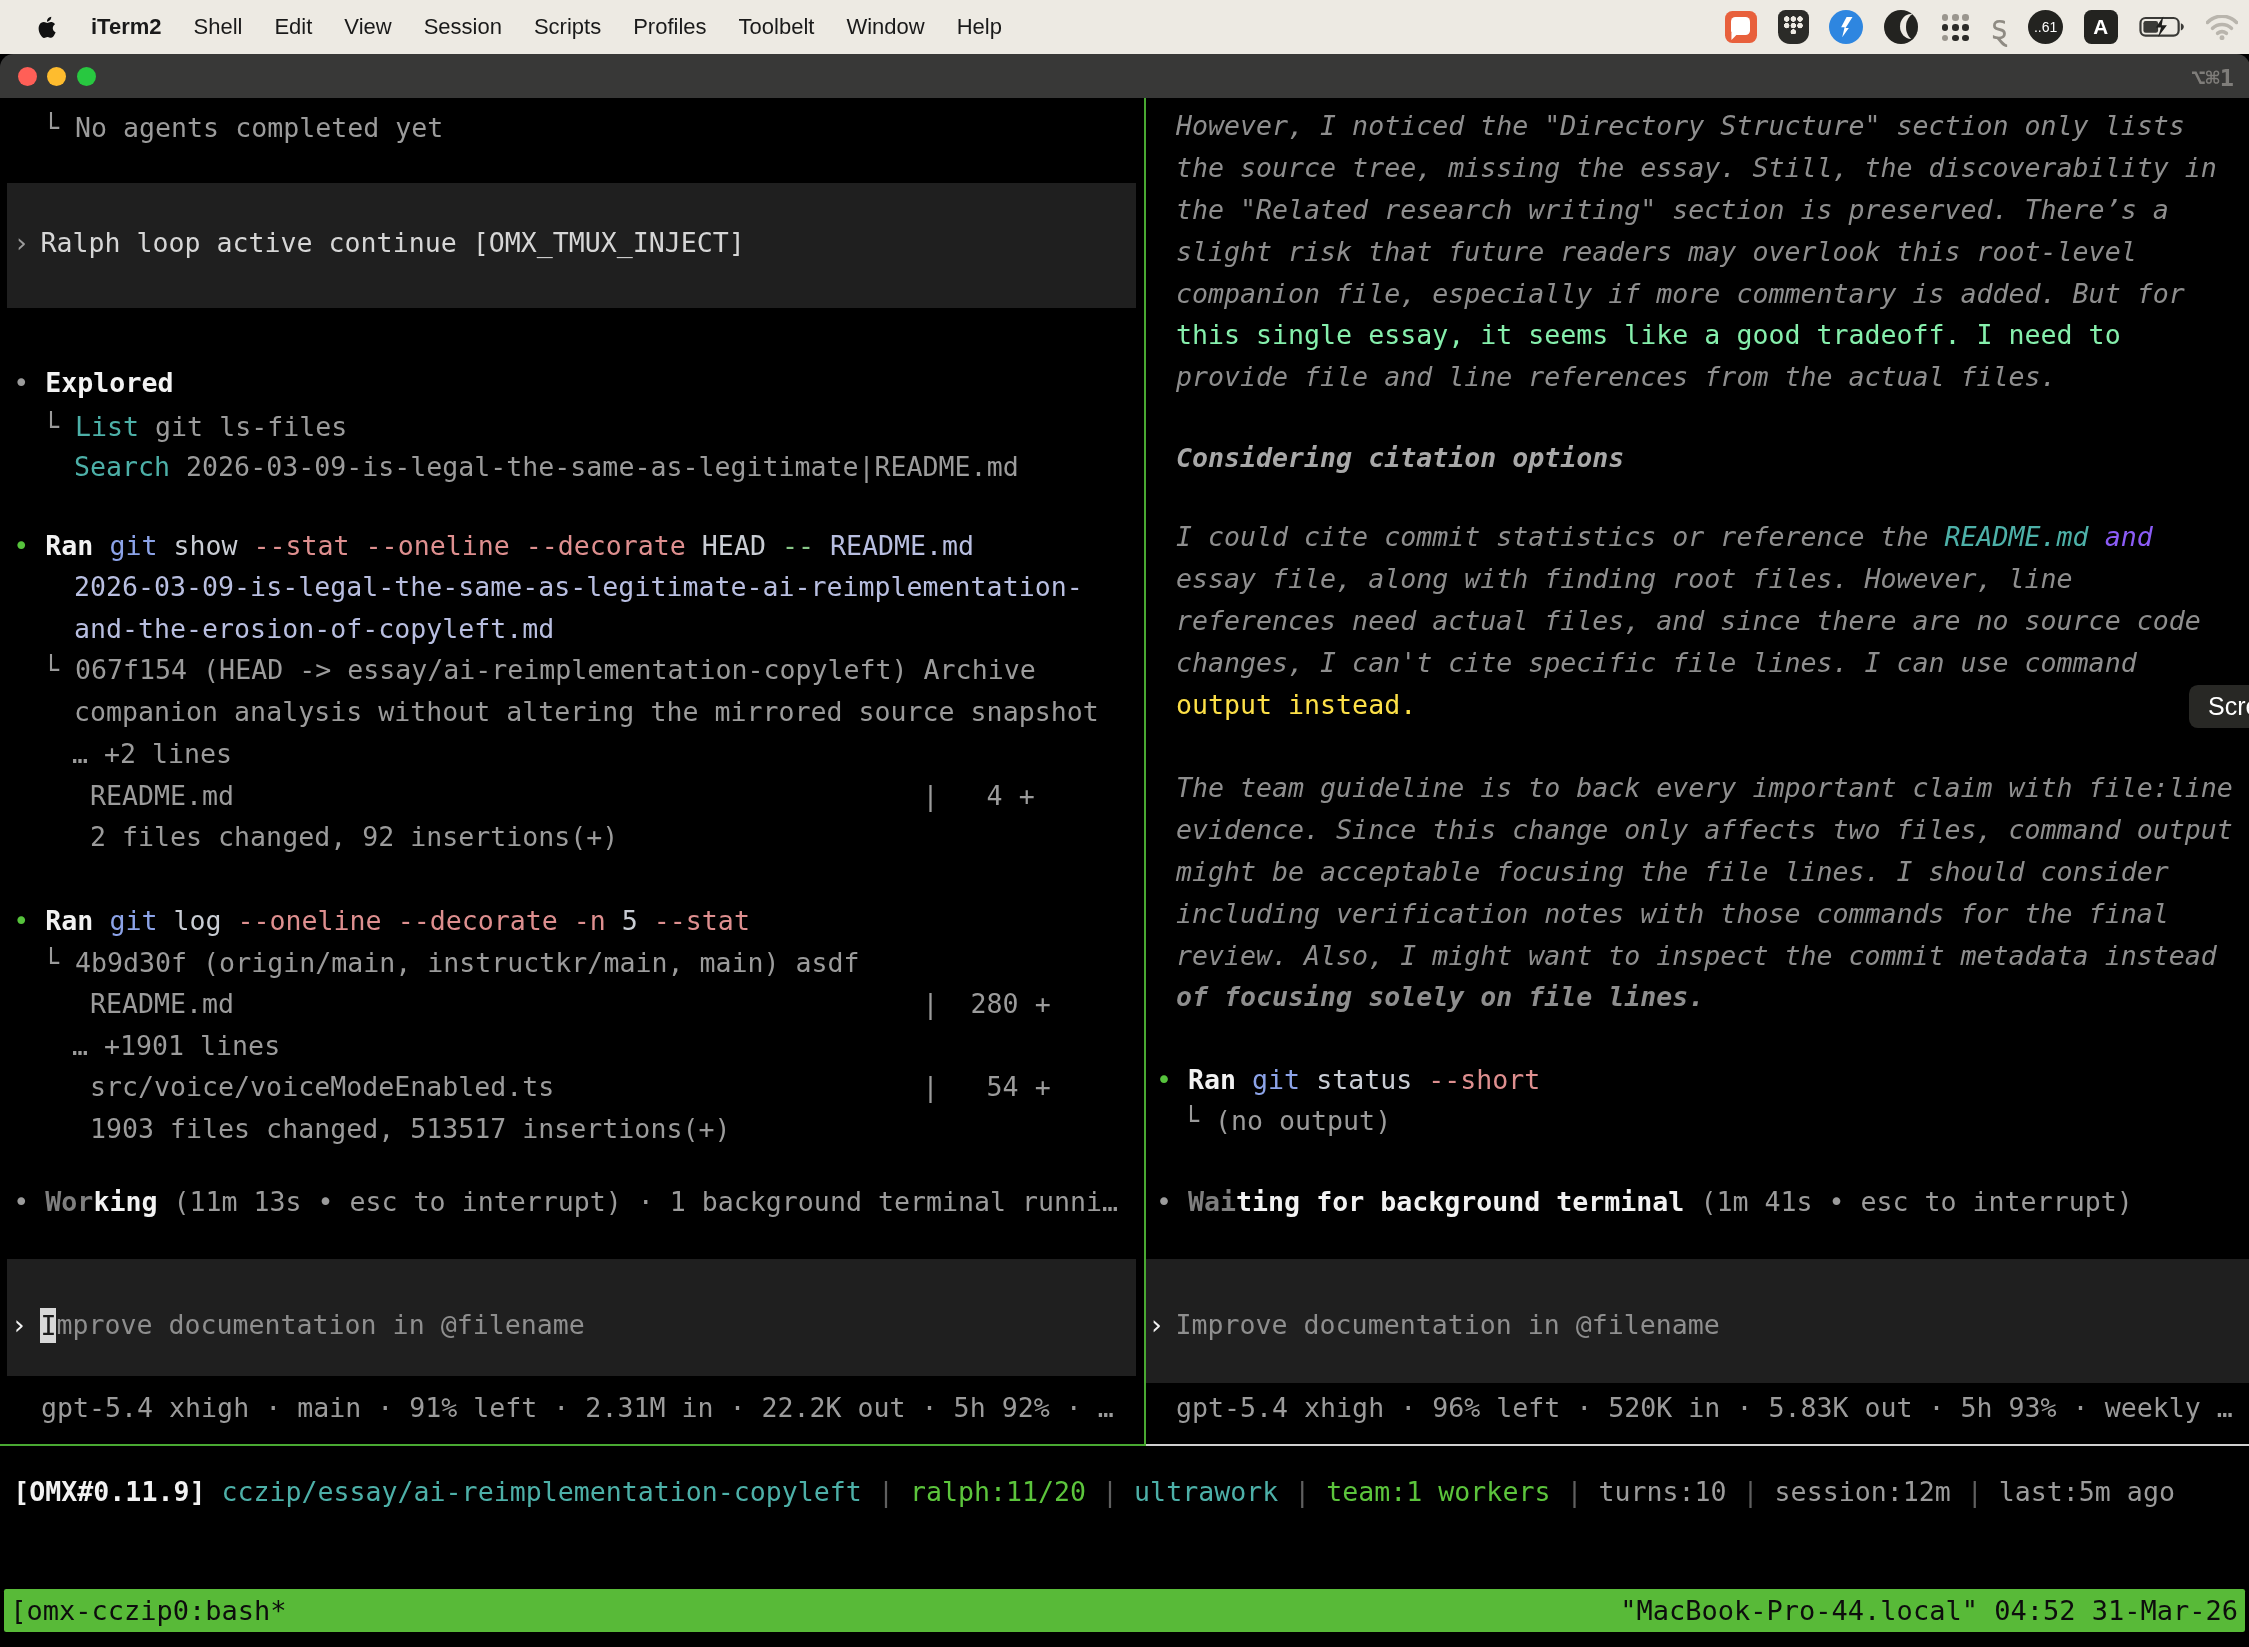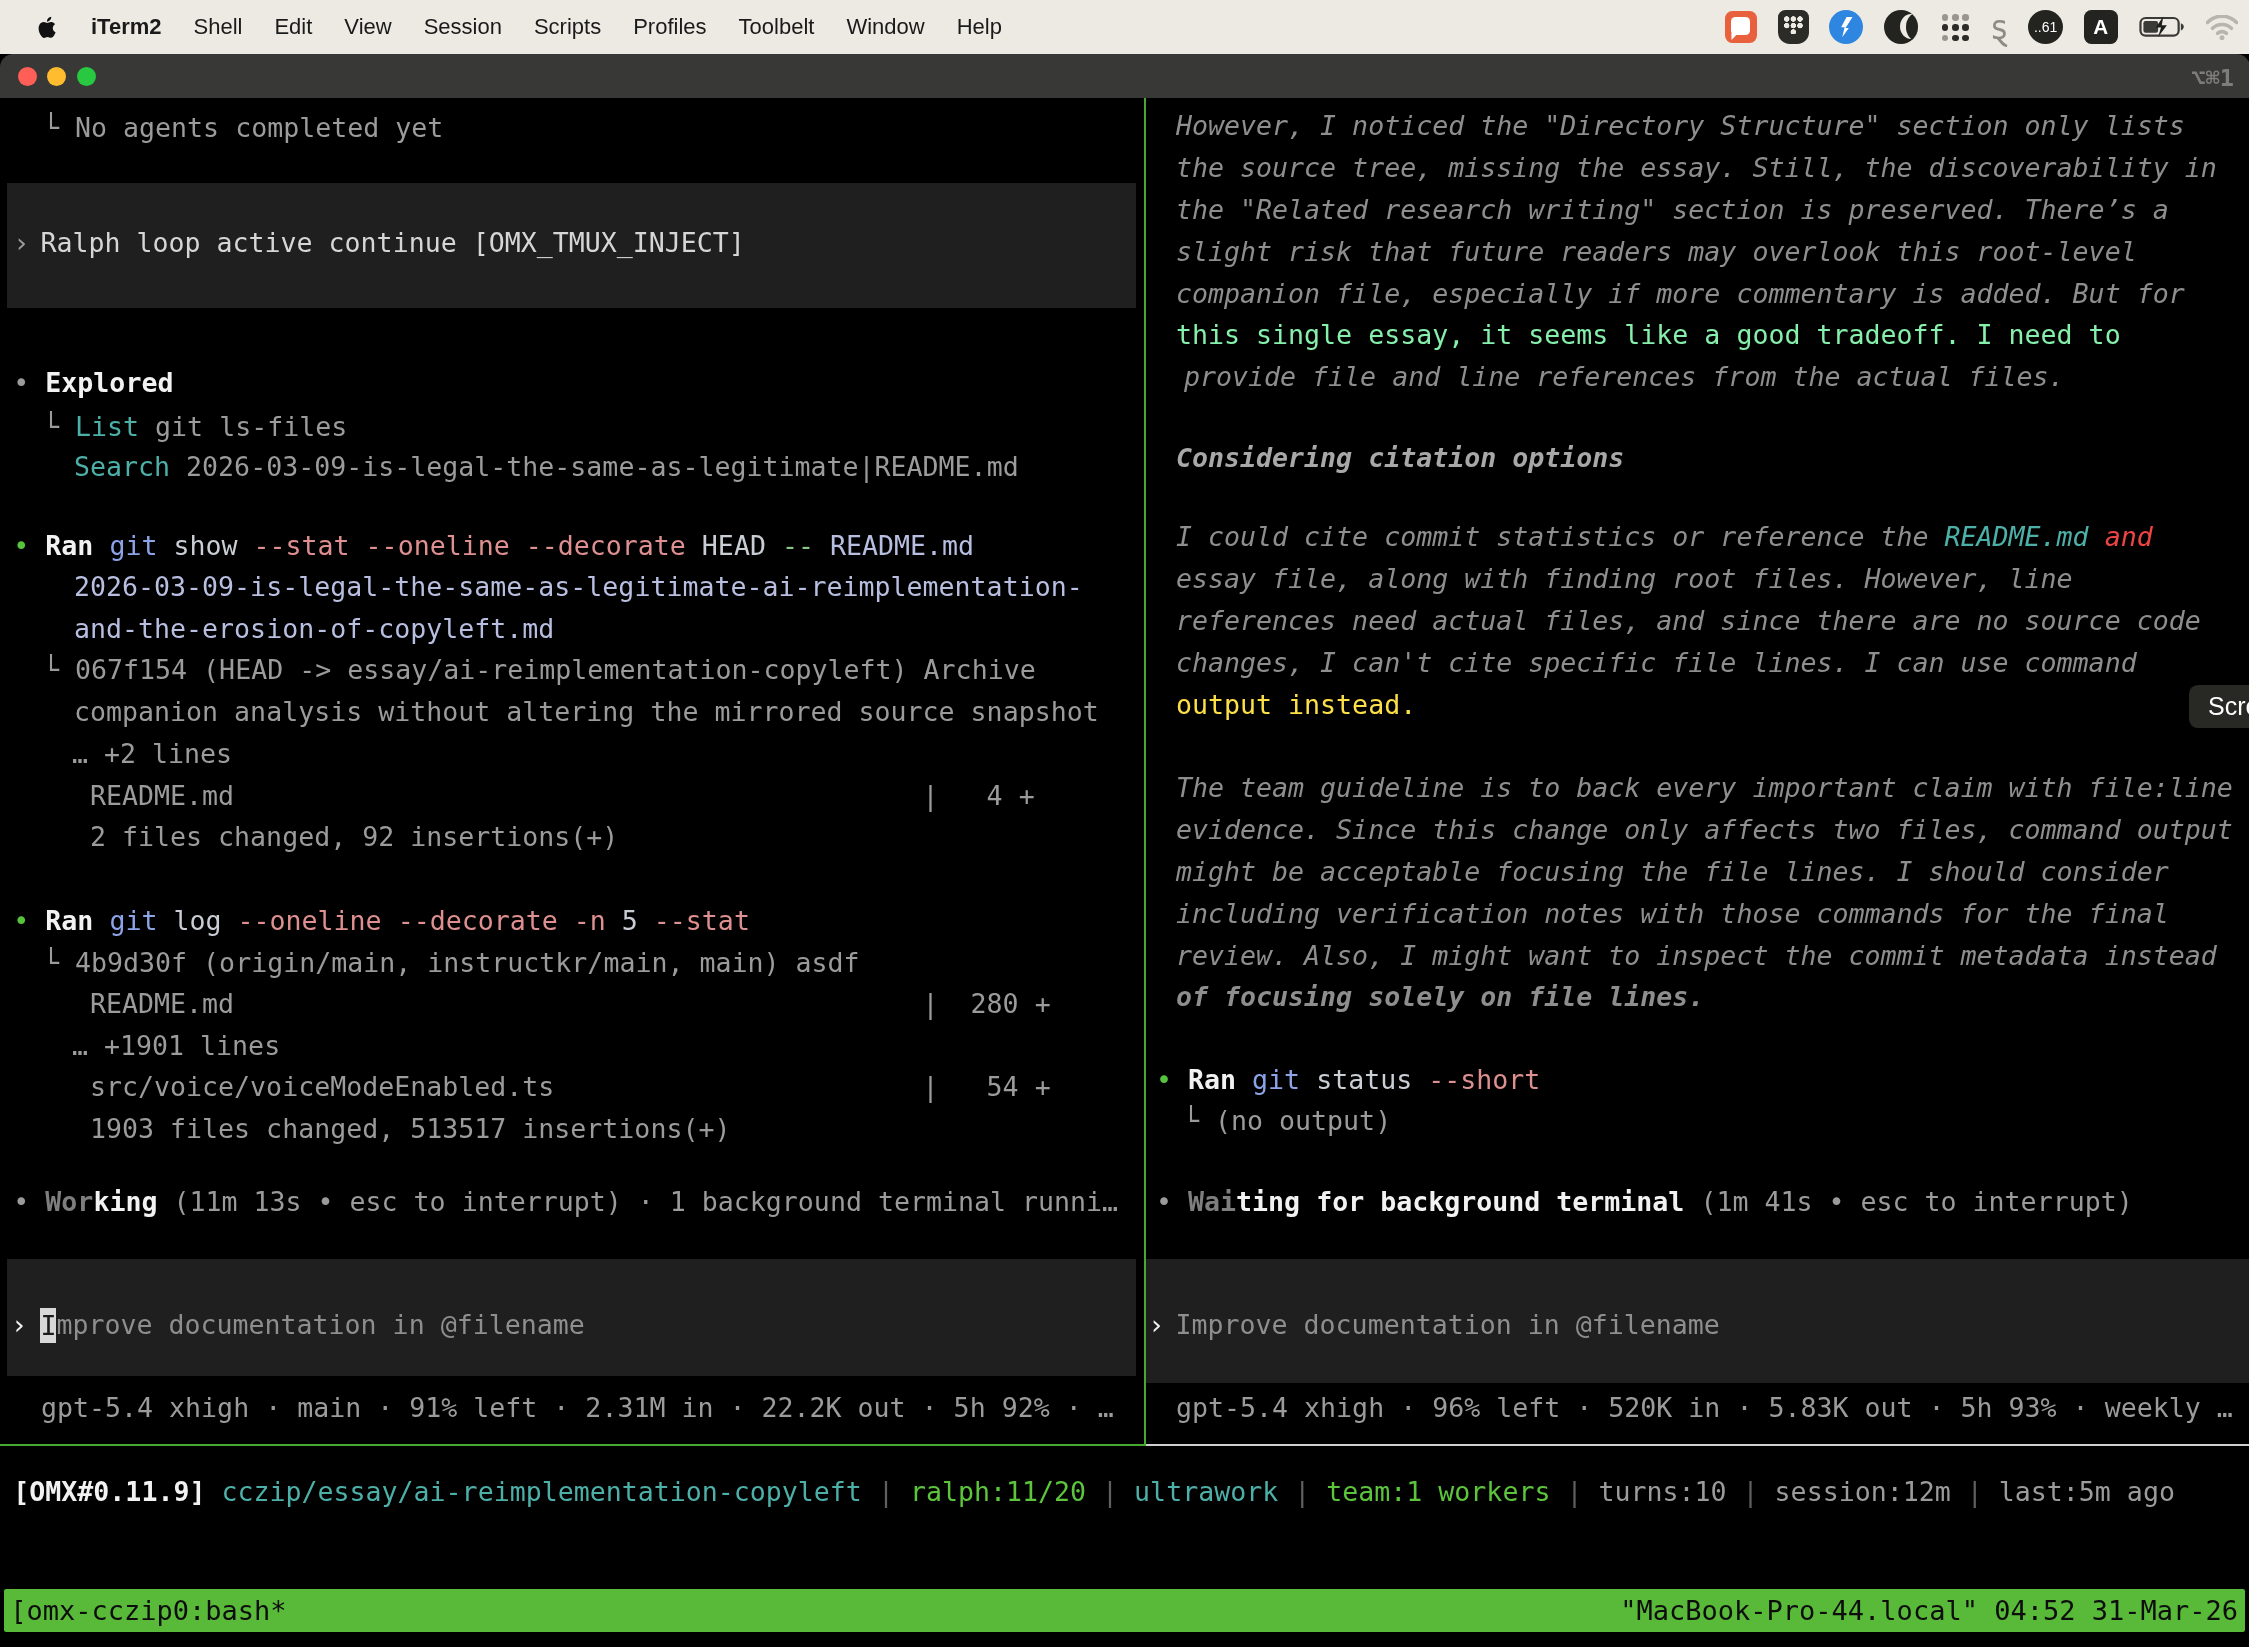--- a/index.html
+++ b/index.html
@@ -189,23 +189,23 @@
         <div class="tline" style="left: 90px; top: 1112px;"><span style="color: rgb(155, 155, 155);">1903 files changed, 513517 insertions(+)</span></div>
         <div class="tline" style="left: 13.3px; top: 1185px;"><span style="color: rgb(155, 155, 155);">• </span><span style="color: rgb(126, 126, 126); font-weight: 700;">Wor</span><span style="color: rgb(242, 242, 242); font-weight: 700;">king</span><span style="color: rgb(155, 155, 155); margin-top: 28px;"> (11m 13s • esc to interrupt) · 1 background terminal runni…</span></div>
       </div>
     <div>
         <div class="tline" style="left: 1176px; top: 109px;"><span style="color: rgb(142, 142, 142); font-style: italic;">However, I noticed the "Directory Structure" section only lists</span></div>
         <div class="tline" style="left: 1176px; top: 151px;"><span style="color: rgb(142, 142, 142); font-style: italic;">the source tree, missing the essay. Still, the discoverability in</span></div>
         <div class="tline" style="left: 1176px; top: 193px;"><span style="color: rgb(142, 142, 142); font-style: italic;">the "Related research writing" section is preserved. There’s a</span></div>
         <div class="tline" style="left: 1176px; top: 235px;"><span style="color: rgb(142, 142, 142); font-style: italic;">slight risk that future readers may overlook this root-level</span></div>
         <div class="tline" style="left: 1176px; top: 277px;"><span style="color: rgb(142, 142, 142); font-style: italic;">companion file, especially if more commentary is added. But for</span></div>
         <div class="tline" style="left: 1176px; top: 318px;"><span style="color: #86efac; ">this single essay, it seems like a good tradeoff. I need to</span></div>
-        <div class="tline" style="left: 1176px; top: 360px;"><span style="color: rgb(142, 142, 142); font-style: italic; margin-left: 8px;">provide file and line references from the actual files.</span></div>
+        <div class="tline" style="left: 1176px; top: 360px;"><span style="color: rgb(142, 142, 142); font-style: italic;">provide file and line references from the actual files.</span></div>
         <div class="tline" style="left: 1176px; top: 441px;"><span style="color: rgb(168, 168, 168); font-weight: 700; font-style: italic;">Considering citation options</span></div>
-        <div class="tline" style="left: 1176px; top: 520px;"><span style="color: rgb(142, 142, 142); font-style: italic;">I could cite commit statistics or reference the </span><span style="color: rgb(77, 176, 168); font-style: italic;">README.md</span><span style="color: #ef4444; font-style: italic;"> and</span></div>
+        <div class="tline" style="left: 1176px; top: 520px;"><span style="color: rgb(142, 142, 142); font-style: italic;">I could cite commit statistics or reference the </span><span style="color: rgb(77, 176, 168); font-style: italic;">README.md</span><span style="color: #8b5cf6; font-style: italic;"> and</span></div>
         <div class="tline" style="left: 1176px; top: 562px;"><span style="color: rgb(142, 142, 142); font-style: italic;">essay file, along with finding root files. However, line</span></div>
         <div class="tline" style="left: 1176px; top: 604px;"><span style="color: rgb(142, 142, 142); font-style: italic;">references need actual files, and since there are no source code</span></div>
         <div class="tline" style="left: 1176px; top: 646px;"><span style="color: rgb(142, 142, 142); font-style: italic;">changes, I can't cite specific file lines. I can use command</span></div>
         <div class="tline" style="left: 1176px; top: 688px;"><span style="color: #fde047; ">output instead.</span></div>
         <div class="tline" style="left: 1176px; top: 771px;"><span style="color: rgb(142, 142, 142); font-style: italic;">The team guideline is to back every important claim with file:line</span></div>
         <div class="tline" style="left: 1176px; top: 813px;"><span style="color: rgb(142, 142, 142); font-style: italic;">evidence. Since this change only affects two files, command output</span></div>
         <div class="tline" style="left: 1176px; top: 855px;"><span style="color: rgb(142, 142, 142); font-style: italic;">might be acceptable focusing the file lines. I should consider</span></div>
         <div class="tline" style="left: 1176px; top: 897px;"><span style="color: rgb(142, 142, 142); font-style: italic;">including verification notes with those commands for the final</span></div>
         <div class="tline" style="left: 1176px; top: 939px;"><span style="color: rgb(142, 142, 142); font-style: italic;">review. Also, I might want to inspect the commit metadata instead</span></div>
         <div class="tline" style="left: 1176px; top: 980px; font-weight: bold;"><span style="color: rgb(142, 142, 142); font-style: italic;">of focusing solely on file lines.</span></div>

